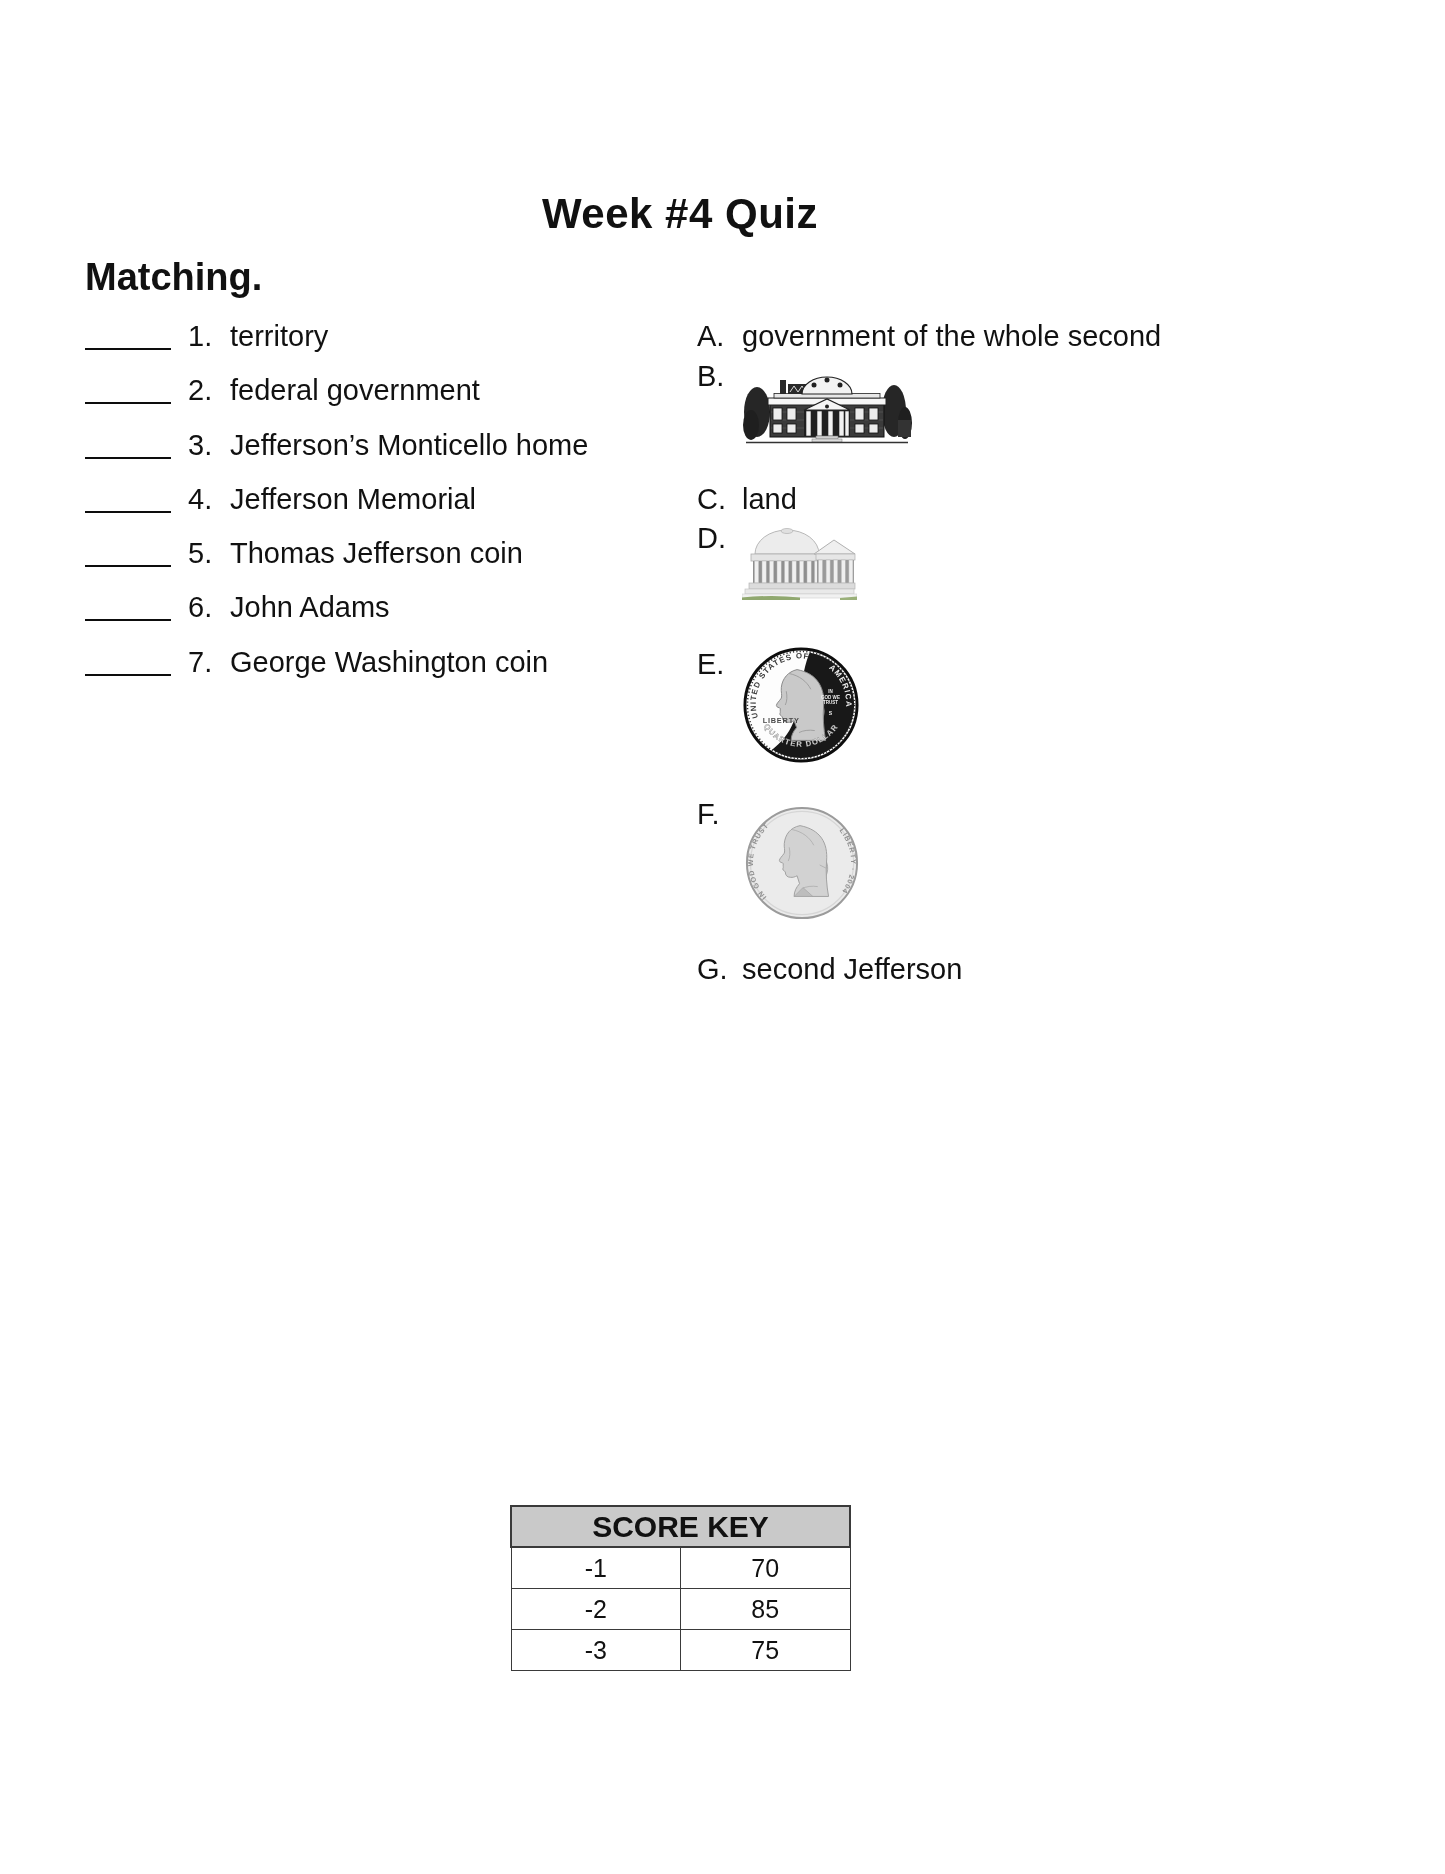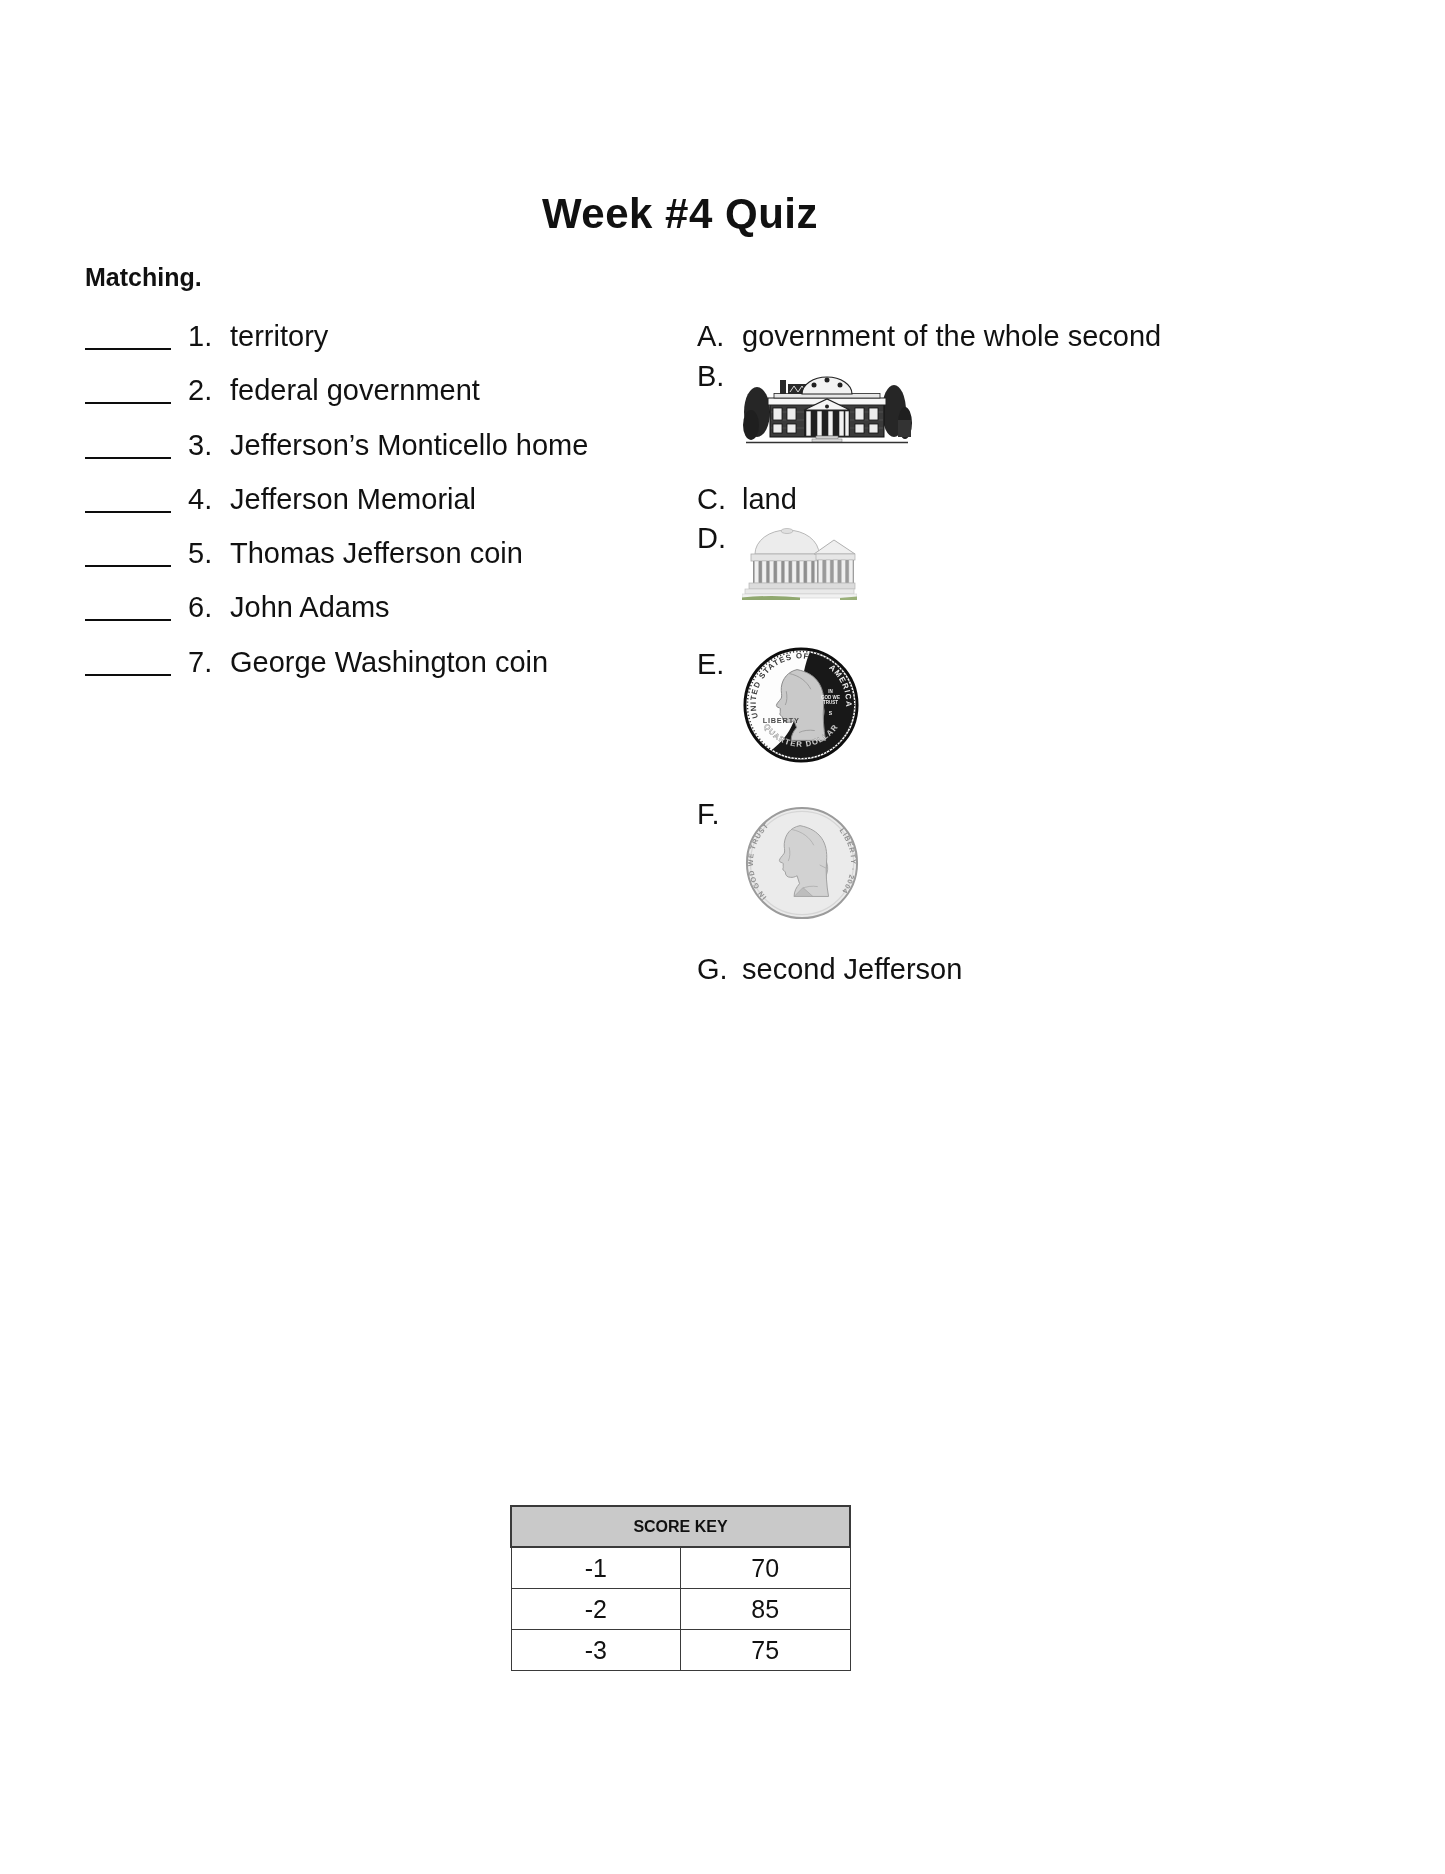--- a/index.html
+++ b/index.html
@@ -19,21 +19,21 @@
     width:1360px;
     text-align:center;
     font-size:42px;
     line-height:44px;
     font-weight:bold;
     letter-spacing:.5px;
   }
   .section-heading{
     position:absolute;
     left:85px; top:250px;
-    font-size:25px;
+    font-size:38px;
     line-height:30px;
     font-weight:bold;
   }
   .match-list{
     position:absolute;
     left:85px; top:309px;
     width:560px;
   }
   .m-row{
     display:flex;
@@ -72,21 +72,21 @@
     left:510px; top:1493px;
     width:341px;
     border-collapse:collapse;
     table-layout:fixed;
     font-size:25px;
   }
   .score-key th{
     background:#c9c9c9;
     border:2px solid #3a3a3a;
     height:37px;
-    font-size:16px;
+    font-size:30px;
     font-weight:bold;
     text-align:center;
   }
   .score-key td{
     border:1.5px solid #3a3a3a;
     height:38px;
     text-align:center;
     font-weight:normal;
   }
   svg text{font-family:"Liberation Sans", sans-serif;}

